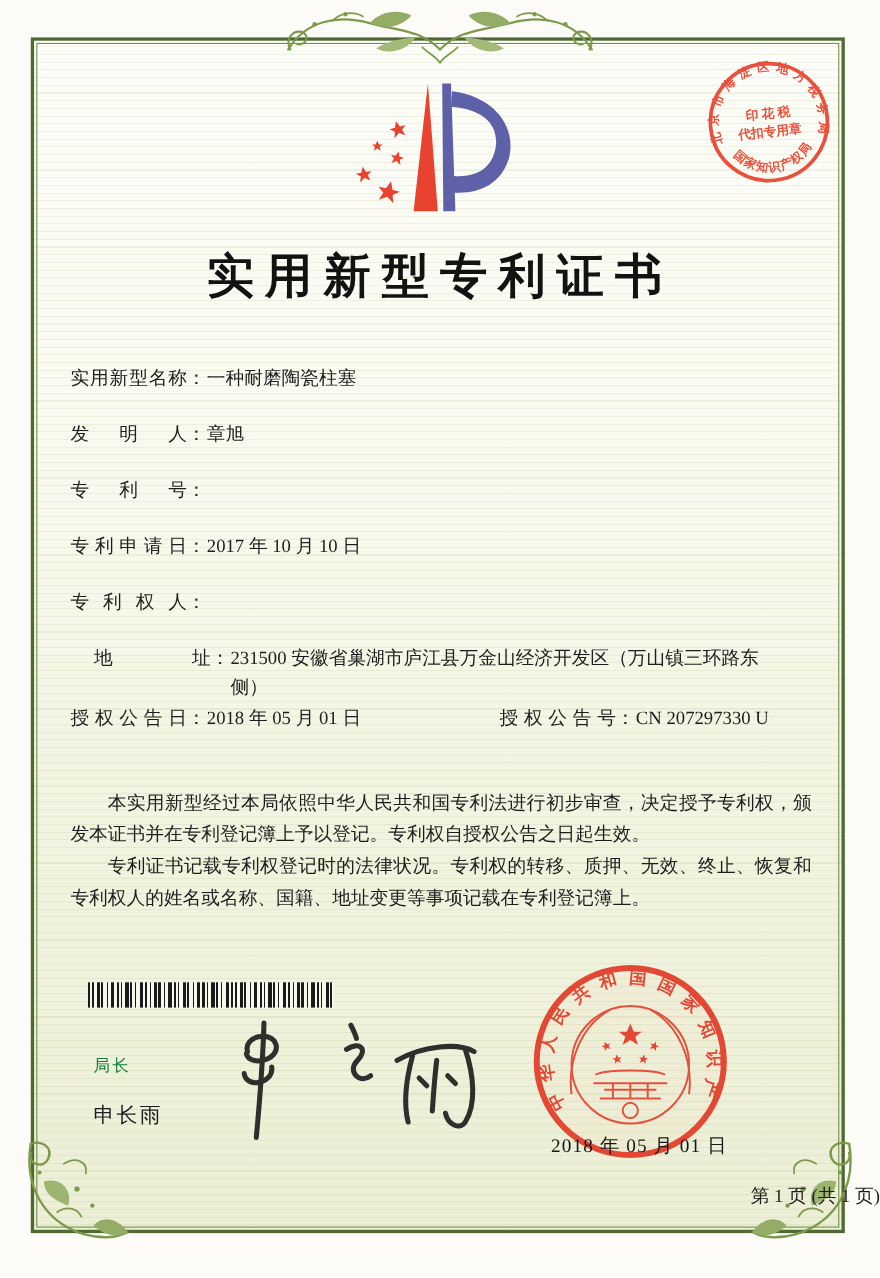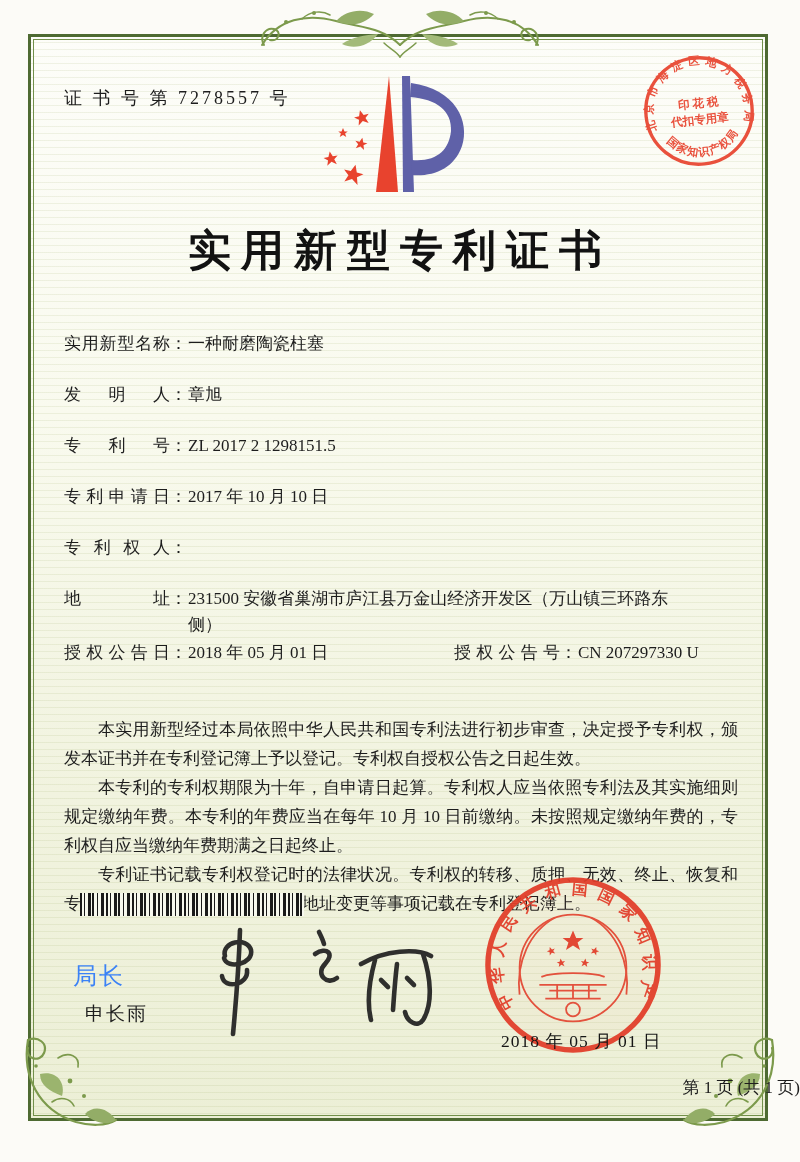--- a/index.html
+++ b/index.html
@@ -29,21 +29,21 @@
   #grant-right{flex:1;display:flex;}
   #paragraphs{left:64px;top:715px;width:674px;font-size:17px;line-height:29px;
     text-align:justify;color:#1d1d1d;}
   #paragraphs p{margin:0;text-indent:2em;}
   #barcode{left:80px;top:893px;width:224px;height:23px;
     background:repeating-linear-gradient(90deg,
       #1a1a1a 0 2px, #f7f8ee 2px 4px, #1a1a1a 4px 5px, #f7f8ee 5px 8px,
       #1a1a1a 8px 11px, #f7f8ee 11px 12px, #1a1a1a 12px 14px, #f7f8ee 14px 17px,
       #1a1a1a 17px 18px, #f7f8ee 18px 21px, #1a1a1a 21px 24px, #f7f8ee 24px 26px);
   }
-  #director-title{left:73px;top:960px;font-size:24px;letter-spacing:2px;color:#3b82f6;}
+  #director-title{left:85px;top:960px;font-size:15px;letter-spacing:2px;color:#15803d;}
   #director-name{left:85px;top:1001px;font-size:19px;letter-spacing:2px;color:#1d1d1d;}
   #signature{left:195px;top:922px;}
   #seal{left:482px;top:874px;opacity:.93;}
   #seal-date{left:501px;top:1029px;font-size:17.5px;letter-spacing:1px;color:#161616;}
   #footer{left:0;top:1076px;width:100%;text-align:right;font-size:17px;color:#1d1d1d;}
   #stamp-top{left:641px;top:53px;opacity:.92;transform:rotate(-6deg);}
   #logo{left:290px;top:70px;}
 </style>
 </head>
 <body>
@@ -84,21 +84,20 @@
         <circle cx="24" cy="30" r="1.8" fill="#7c9a4c" stroke="none"></circle>
       </g>
     </defs>
     <use href="#bl-fl"></use>
   </svg>
 
   <svg class="orn" style="left:678px;top:1036px;" width="110" height="96" viewBox="0 0 110 96">
     <use href="#bl-fl" transform="translate(110,0) scale(-1,1)"></use>
   </svg>
 
-  <div class="abs" id="cert-no">证 书 号 第 7278557 号</div>
 
   <svg class="abs" id="logo" width="220" height="132" viewBox="0 0 220 132">
     <defs>
       <polygon id="star" points="0,-10 2.94,-3.09 9.51,-3.09 4.19,1.18 6.47,8.09 0,3.82 -6.47,8.09 -4.19,1.18 -9.51,-3.09 -2.94,-3.09"></polygon>
     </defs>
     <polygon points="99,6 86,122 108,122" fill="#e8432e"></polygon>
     <polygon points="112,6 120,6 124,122 113,122" fill="#5f61a8"></polygon>
     <path d="M121,13 C166,19 180,52 172,76 C164,99 143,107 121,105 L122,90 C147,92 159,80 161,61 C162,41 147,29 120,27 Z" fill="#5f61a8"></path>
     <use href="#star" transform="translate(72,48) scale(0.8) rotate(-15)" fill="#e8432e"></use>
     <use href="#star" transform="translate(53,63) scale(0.5)" fill="#e8432e"></use>
@@ -132,53 +131,51 @@
         <span class="fvalue">一种耐磨陶瓷柱塞</span>
     </div>
     <div class="frow">
       <span class="flabel">发明人</span>
         <span class="fcolon">：</span>
         <span class="fvalue">章旭</span>
     </div>
     <div class="frow">
       <span class="flabel">专利号</span>
         <span class="fcolon">：</span>
-        <span class="fvalue">ZL 2017 2 1298151.5</span>
     </div>
     <div class="frow">
       <span class="flabel">专利申请日</span>
         <span class="fcolon">：</span>
         <span class="fvalue">2017 年 10 月 10 日</span>
     </div>
     <div class="frow">
       <span class="flabel">专利权人</span>
         <span class="fcolon">：</span>
     </div>
-    <div class="frow" style="margin-bottom:2px;">
+    <div class="frow" style="margin-bottom:2px;justify-content:center;">
       <span class="flabel">地址</span>
         <span class="fcolon">：</span>
         <span class="fvalue" style="max-width:505px;">231500 安徽省巢湖市庐江县万金山经济开发区（万山镇三环路东侧）</span>
     </div>
     <div class="frow" id="grant-row">
       <div id="grant-left">
         <span class="flabel">授权公告日</span>
           <span class="fcolon">：</span>
           <span class="fvalue">2018 年 05 月 01 日</span>
       </div>
       <div id="grant-right">
         <span class="flabel">授权公告号</span>
           <span class="fcolon">：</span>
           <span class="fvalue">CN 207297330 U</span>
       </div>
     </div>
   </div>
 
   <div class="abs" id="paragraphs">
     <p>本实用新型经过本局依照中华人民共和国专利法进行初步审查，决定授予专利权，颁发本证书并在专利登记簿上予以登记。专利权自授权公告之日起生效。</p>
-    <p>本专利的专利权期限为十年，自申请日起算。专利权人应当依照专利法及其实施细则规定缴纳年费。本专利的年费应当在每年 10 月 10 日前缴纳。未按照规定缴纳年费的，专利权自应当缴纳年费期满之日起终止。</p>
     <p>专利证书记载专利权登记时的法律状况。专利权的转移、质押、无效、终止、恢复和专利权人的姓名或名称、国籍、地址变更等事项记载在专利登记簿上。</p>
   </div>
 
   <div class="abs" id="barcode"></div>
 
   <div class="abs" id="director-title">局长</div>
   <div class="abs" id="director-name">申长雨</div>
 
   <svg class="abs" id="signature" width="250" height="120" viewBox="0 0 250 120">
     <g stroke="#1f1f1f" stroke-width="4.6" fill="none" stroke-linecap="round" stroke-linejoin="round" opacity=".92">

